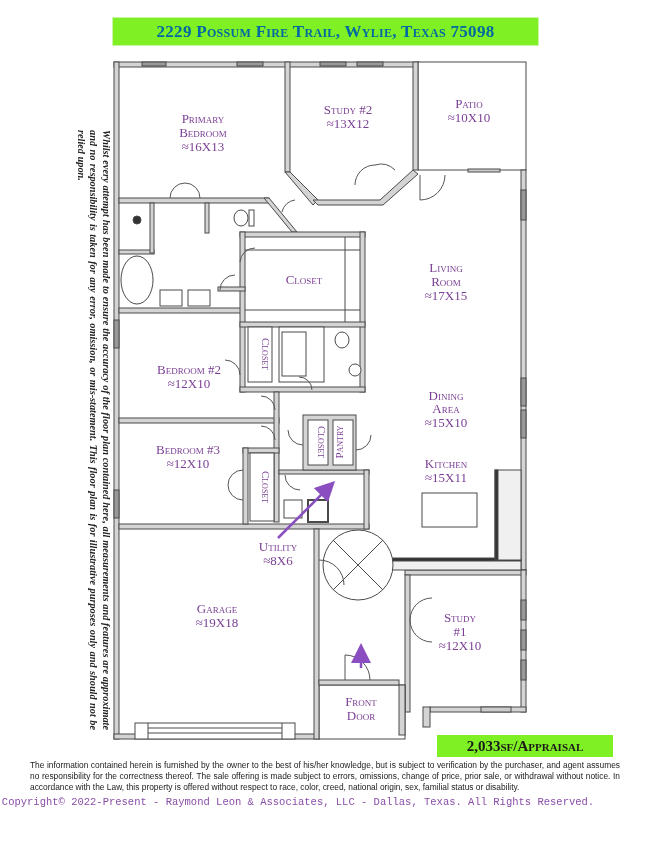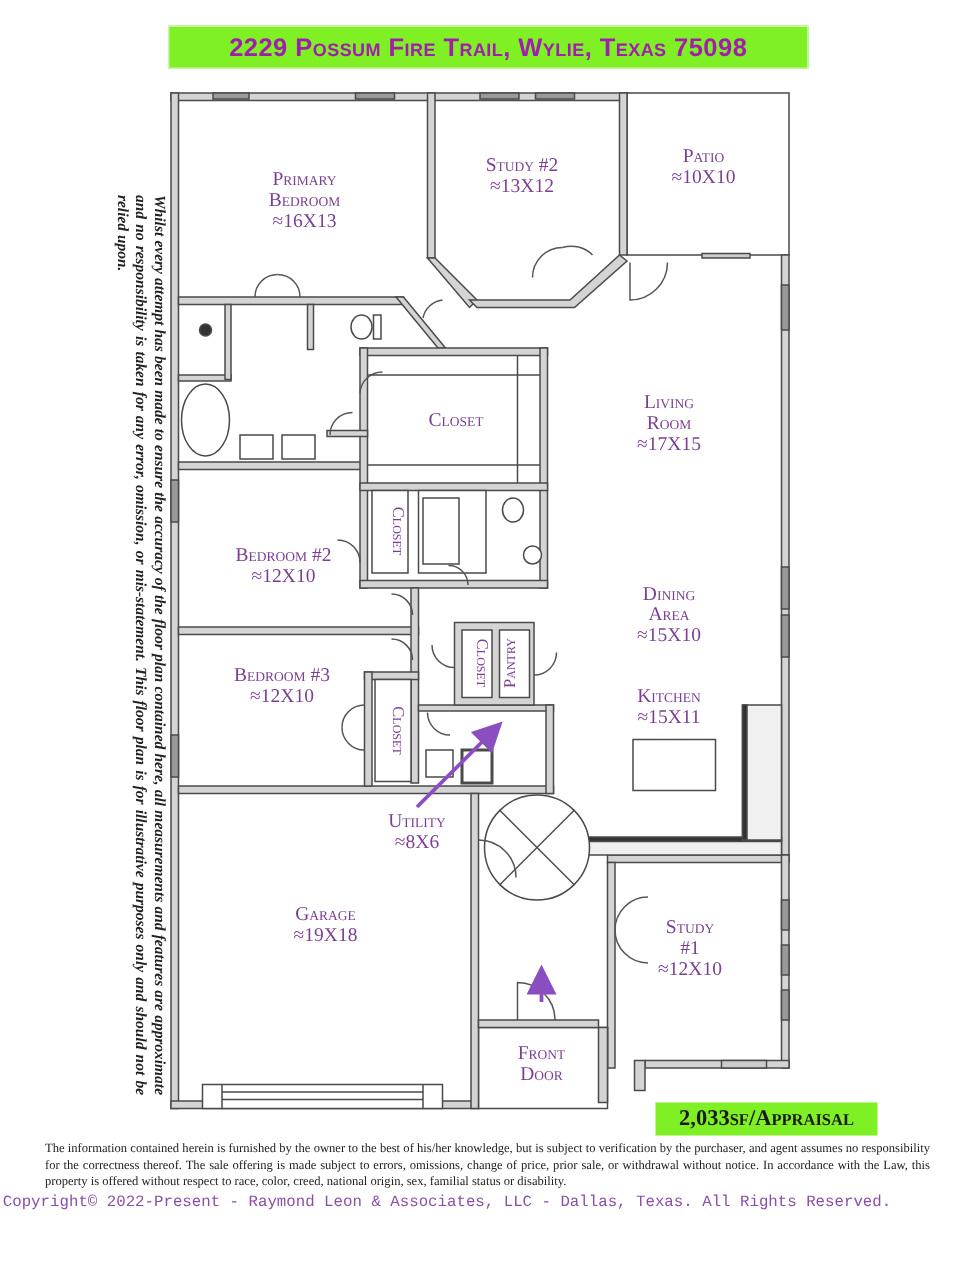--- a/index.html
+++ b/index.html
@@ -3,46 +3,46 @@
 <meta charset="utf-8">
 <style>
   html, body { margin: 0; padding: 0; background: #ffffff; }
   body { width: 650px; height: 841px; position: relative; overflow: hidden; font-family: "Liberation Serif", serif; }
   .title-bar {
     position: absolute; left: 112px; top: 17px; width: 425px; height: 27px;
     background: #7ef023; border: 1px solid #c8f5a8;
     display: flex; align-items: center; justify-content: center;
   }
   .title-text {
-    font-family: Liberation Sans, sans-serif; font-weight: bold; font-size: 17px;
-    font-variant: small-caps; color: #a21caf; letter-spacing: 0.3px;
+    font-family: Liberation Serif, serif; font-weight: bold; font-size: 17px;
+    font-variant: small-caps; color: #0369a1; letter-spacing: 0.3px;
   }
   .plan { position: absolute; left: 0; top: 0; }
   .room-label {
     font-family: "Liberation Serif", serif; font-variant: small-caps;
     fill: #7a3f93; font-size: 13px; text-anchor: middle;
   }
   .room-label.small { font-size: 11px; }
   .disclaimer-vert {
     position: absolute; left: 74px; top: 130px; width: 600px;
     transform-origin: 0 0; transform: rotate(90deg) translateY(-100%);
     font-family: "Liberation Serif", serif; font-style: italic; font-weight: bold;
     font-size: 10.3px; line-height: 12.5px; color: #222; text-align: justify;
   }
   .sf-badge {
-    position: absolute; left: 437px; top: 735px; width: 148px; height: 22px;
+    position: absolute; left: 437px; top: 735px; width: 176px; height: 22px;
     background: #7ef023; display: flex; align-items: center; justify-content: center;
   }
   .sf-text {
     font-family: "Liberation Serif", serif; font-weight: bold; font-size: 15px;
     font-variant: small-caps; color: #1a1a1a;
   }
   .legal {
     position: absolute; left: 30px; top: 760px; width: 590px;
-    font-family: Liberation Serif, serif; font-size: 8.4px; line-height: 11px;
+    font-family: Liberation Sans, sans-serif; font-size: 8.4px; line-height: 11px;
     color: #222; text-align: justify; text-align-last: left;
   }
   .copyright {
     position: absolute; left: 0; top: 796px; width: 596px; text-align: center;
     font-family: Liberation Mono, monospace; font-size: 10.5px; color: #8a4ea8;
   }
 </style>
 </head>
 <body>
 

